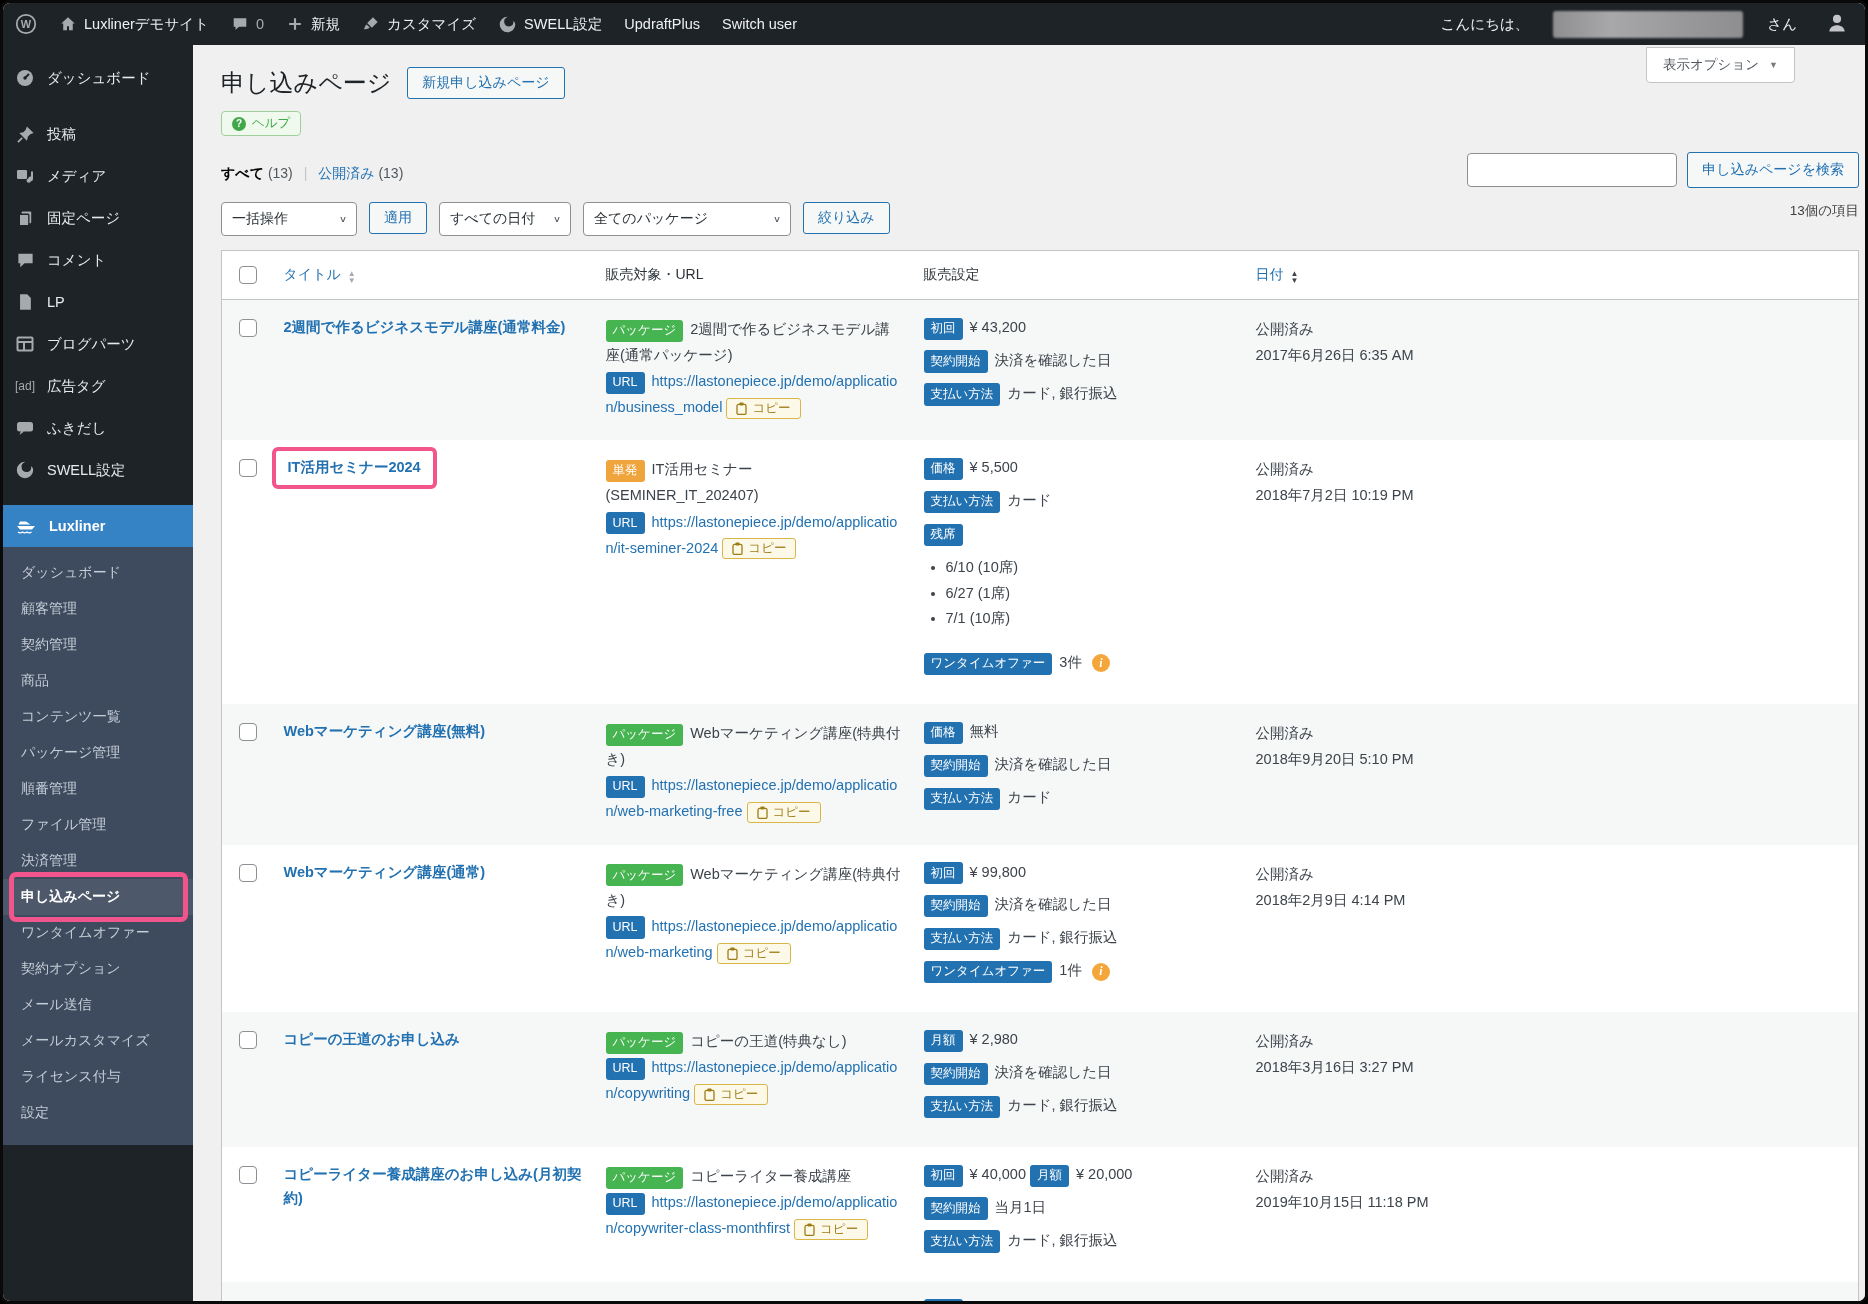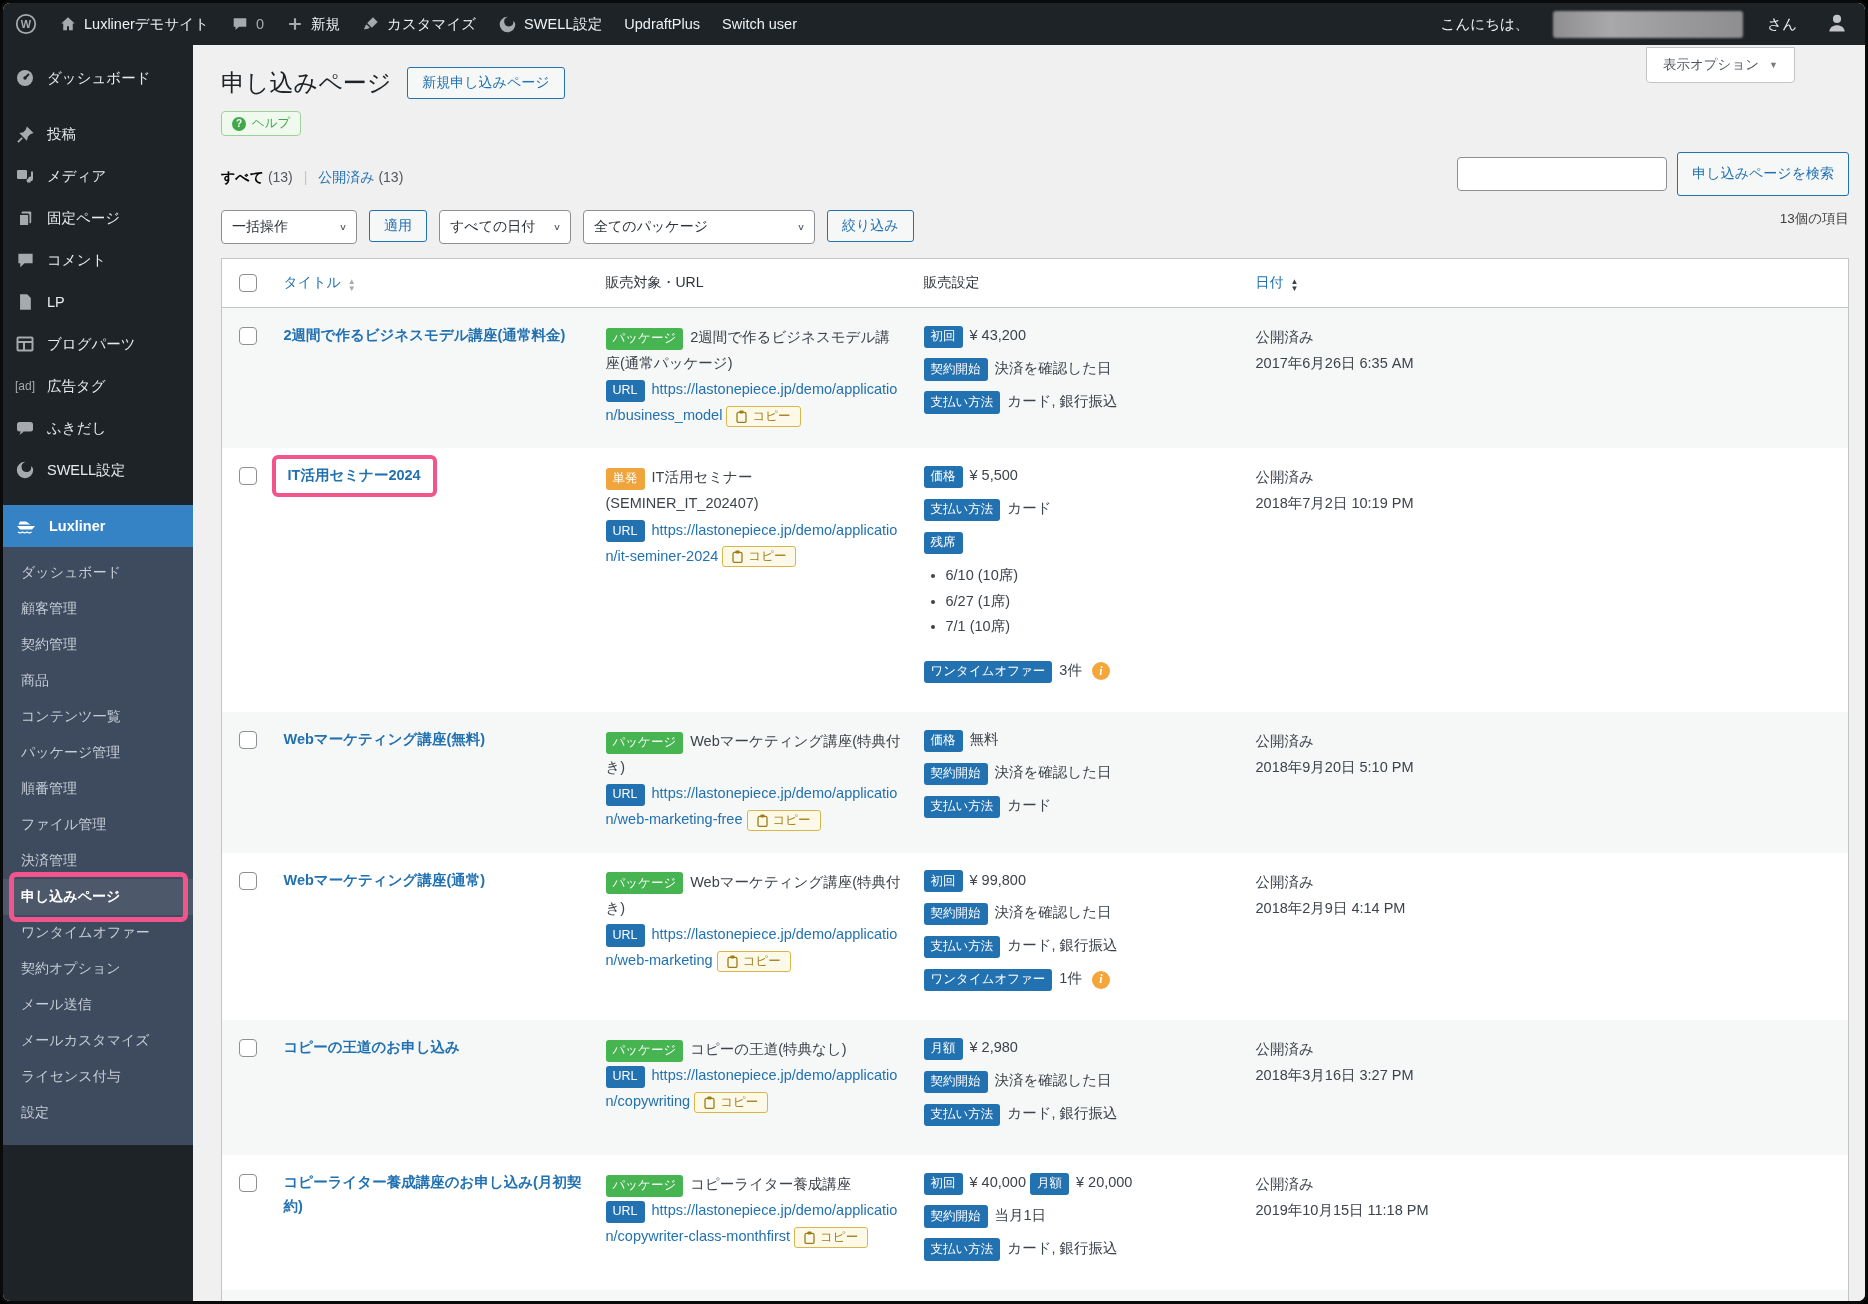--- a/index.html
+++ b/index.html
@@ -27,21 +27,21 @@
   li.luxliner { background:var(--active,#3582c4); color:#fff; font-weight:600; position:relative; }
   li.luxliner::after { content:""; position:absolute; right:-8px; top:50%; margin-top:-9px;
     border-left:9px solid var(--active,#3582c4); border-top:9px solid transparent; border-bottom:9px solid transparent; }
   .submenu { list-style:none; background:var(--submenu,#3e4a5e); padding:8px 0 14px; }
   .submenu li { padding:9px 14px 9px 18px; font-size:14px; color:#c5cdd6; cursor:pointer; }
   .submenu li.current { color:#fff; font-weight:700; background:rgba(255,255,255,.08); position:relative; }
   .submenu li.current::after { content:""; position:absolute; left:6px; right:5px; top:-7px; bottom:-7px;
     border:5px solid var(--pink,#f2548c); border-radius:7px; pointer-events:none; }
 
   
-  .main { position:absolute; top:42px; left:190px; right:0; bottom:0; background:#f0f0f1; padding:22px 16px 0 28px; overflow:hidden; }
+  .main { position:absolute; top:42px; left:190px; right:0; bottom:0; background:#f0f0f1; padding:22px 6px 0 28px; overflow:hidden; }
   .screen-options { position:absolute; top:2px; right:70px; background:#fff; border:1px solid #c3c4c7;
     border-radius:0 0 4px 4px; padding:8px 16px; font-size:13.5px; color:#50575e; cursor:pointer; display:flex; gap:10px; align-items:center; }
   .screen-options .tri { font-size:9px; color:#787c82; }
 
   .titlebar { display:flex; align-items:center; gap:16px; }
   h1.page-title { font-size:24px; font-weight:400; color:#1d2327; }
   .btn { display:inline-flex; align-items:center; justify-content:center; background:#f6f7f7;
     border:1px solid var(--accent,#2271b1); color:var(--accent,#2271b1); border-radius:3px;
     font-size:14px; padding:6px 14px; cursor:pointer; white-space:nowrap; }
   .help-pill { margin-top:12px; display:inline-flex; align-items:center; gap:6px; background:#f0f9ee;
@@ -49,27 +49,27 @@
   .help-q { width:14px; height:14px; border-radius:50%; background:#41a84a; color:#fff; font-size:10px;
     display:inline-flex; align-items:center; justify-content:center; font-weight:700; }
 
   .views-row { margin-top:16px; display:flex; align-items:center; justify-content:space-between; }
   .views { font-size:14px; color:#50575e; padding-top:8px; }
   .views .current-view { font-weight:700; color:#000; }
   .views a { color:var(--accent,#2271b1); text-decoration:none; cursor:pointer; }
   .views .bar { color:#c3c4c7; margin:0 7px; }
   .search-box { display:flex; gap:10px; align-items:center; }
   .search-box input { width:210px; height:34px; border:1px solid #8c8f94; border-radius:4px; background:#fff; padding:0 8px; font-size:14px; }
-  .search-box .btn { height:44px; }
+  .search-box .btn { height:36px; }
 
   .filter-row { margin-top:14px; display:flex; align-items:flex-start; gap:12px; }
   .select { display:inline-flex; align-items:center; justify-content:space-between; gap:14px; height:34px;
     background:#fff; border:1px solid #8c8f94; border-radius:4px; padding:0 9px 0 10px; font-size:14px; color:#2c3338; cursor:pointer; }
   .select .chev { font-size:11px; color:#50575e; transform:scaleY(.8); }
-  .sel-bulk { width:136px; } .sel-date { width:132px; } .sel-pkg { width:232px; }
+  .sel-bulk { width:136px; } .sel-date { width:132px; } .sel-pkg { width:208px; }
   .item-count { margin-left:auto; font-size:13.5px; color:#404040; }
 
   
   table.list { width:100%; margin-top:14px; border:1px solid #c3c4c7; border-collapse:collapse; background:#fff; table-layout:fixed; }
   col.c-cb{width:52px;} col.c-title{width:322px;} col.c-target{width:318px;} col.c-set{width:332px;}
   thead th { text-align:left; font-size:14px; font-weight:400; color:#2c3338; padding:12px 10px; border-bottom:1px solid #c3c4c7; background:#fff; }
   thead th.cb, td.cb { text-align:center; padding-left:6px; padding-right:6px; }
   th a.sortable { color:var(--accent,#2271b1); text-decoration:none; cursor:pointer; display:inline-flex; align-items:flex-end; }
   .sorting { display:inline-flex; flex-direction:column; margin-left:7px; }
   .sorting i { font-style:normal; font-size:8px; line-height:7px; color:#a7aaad; }

